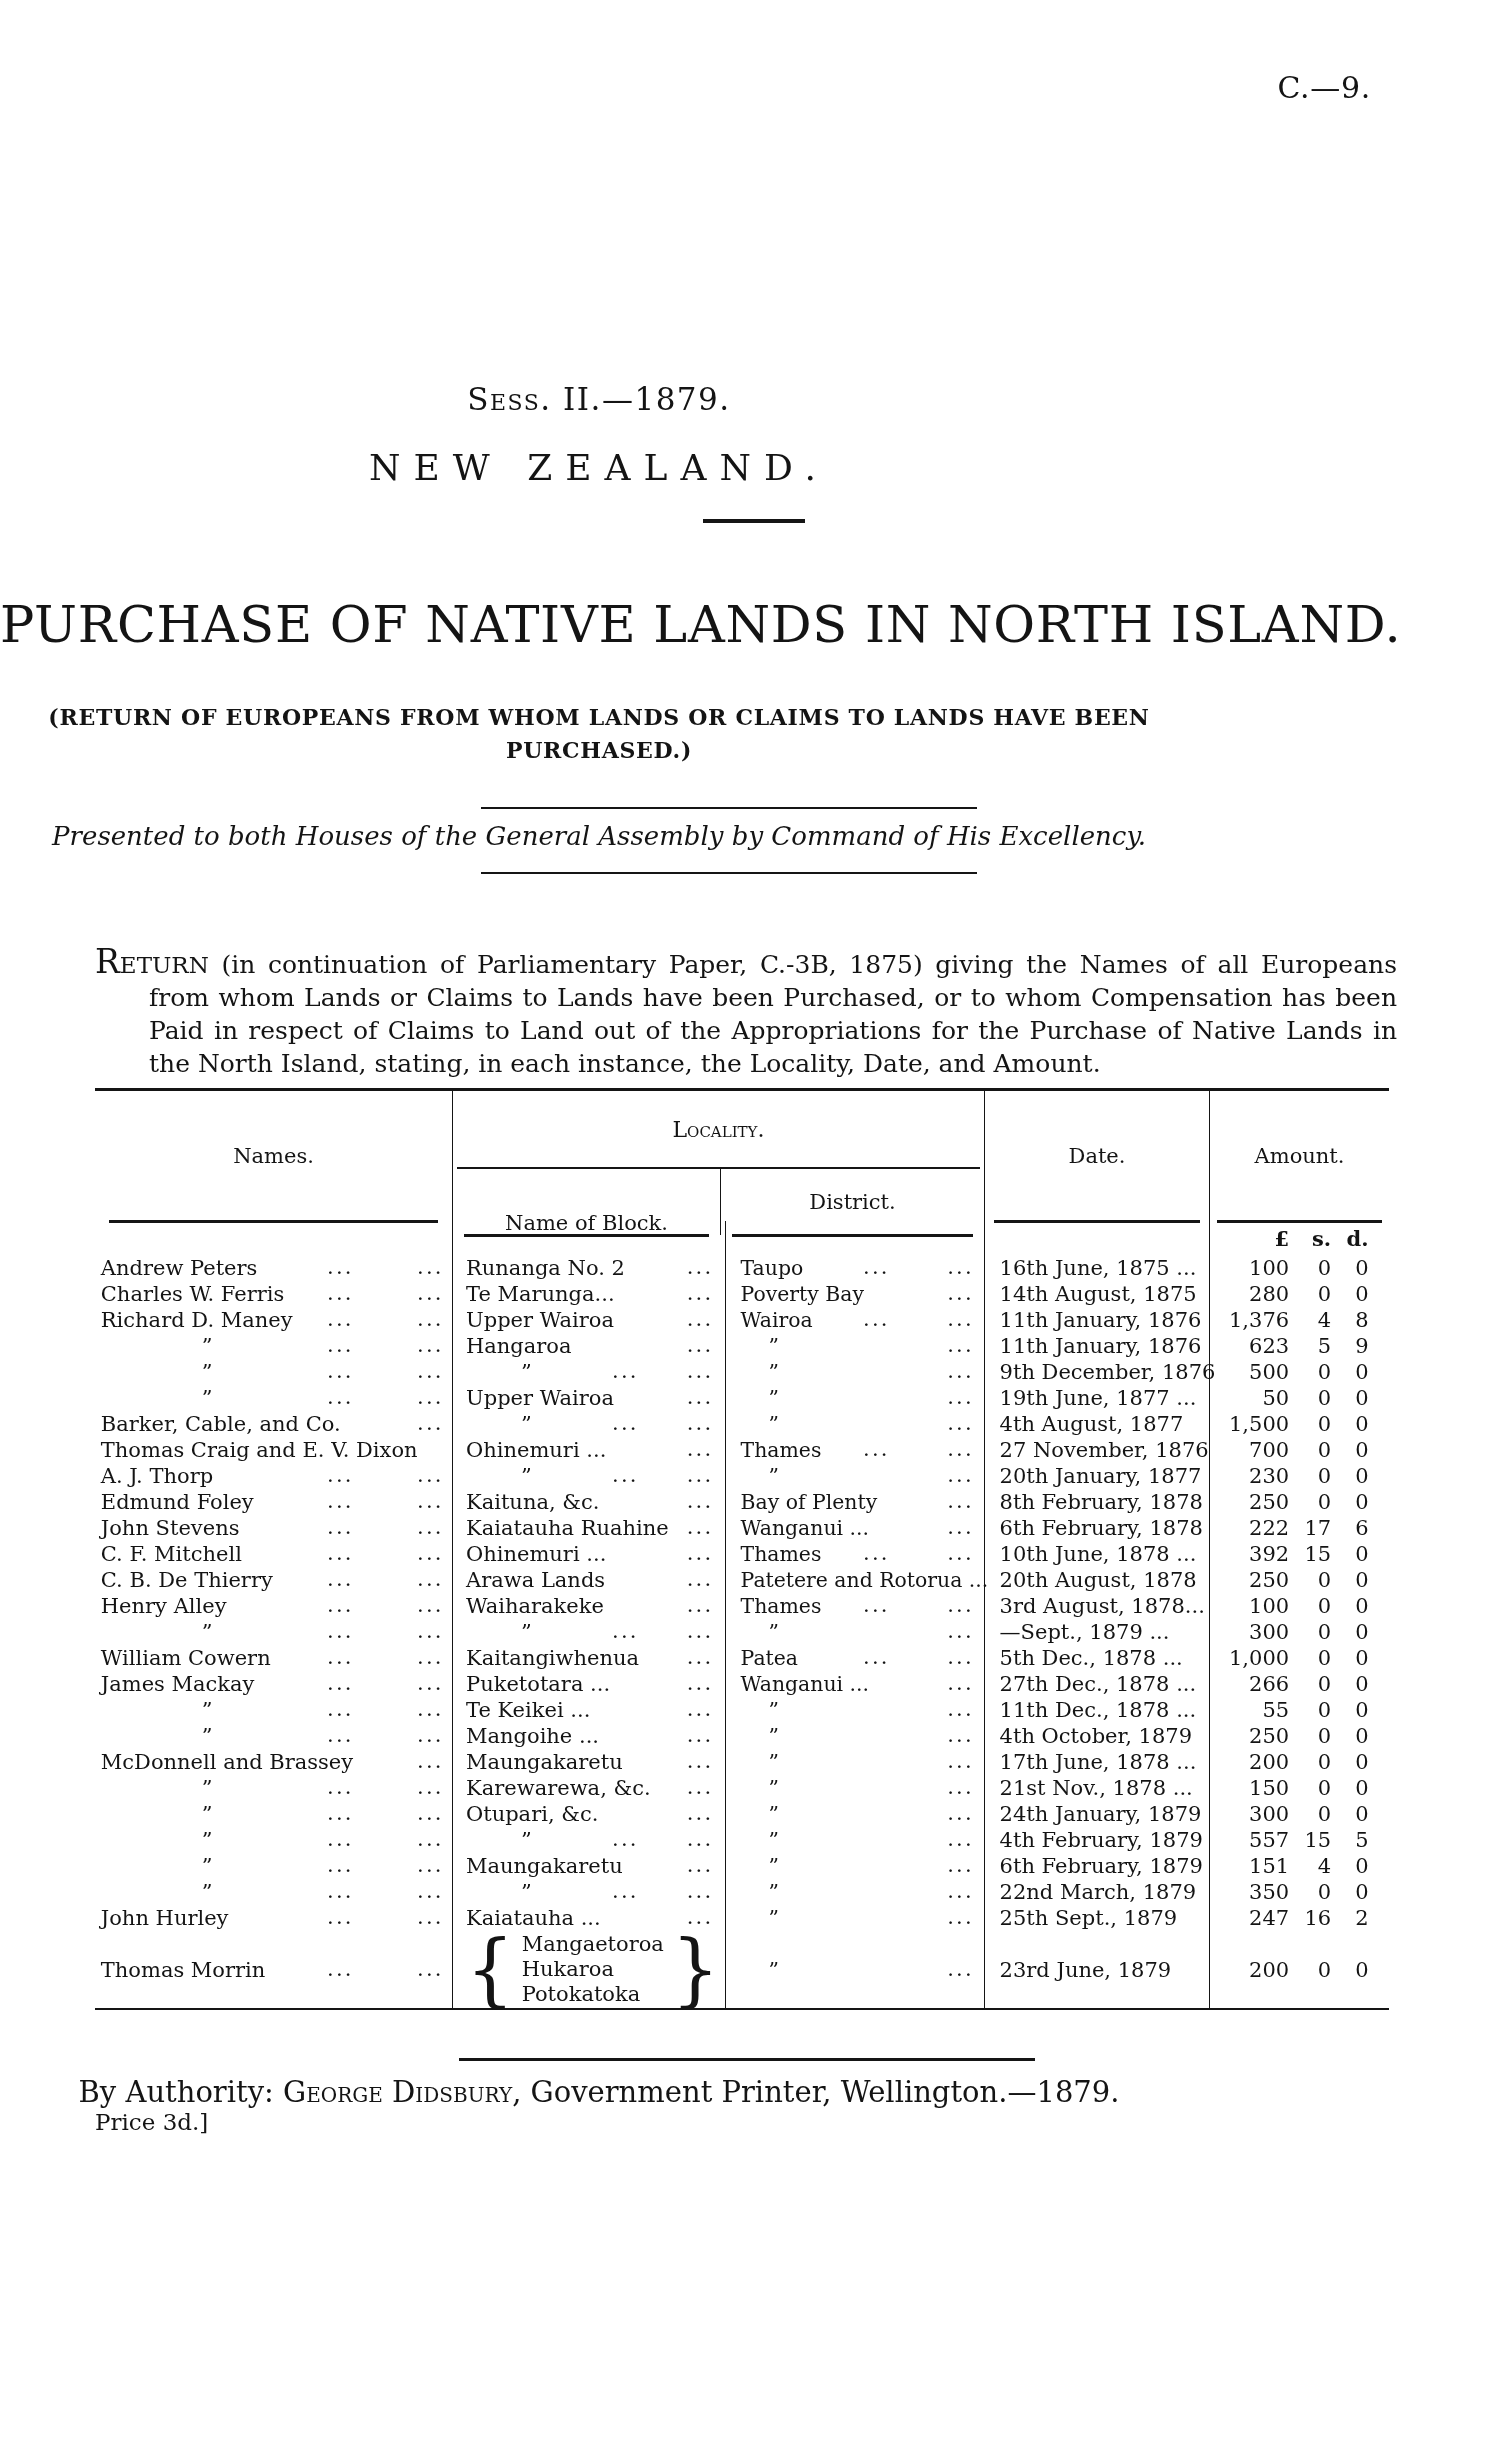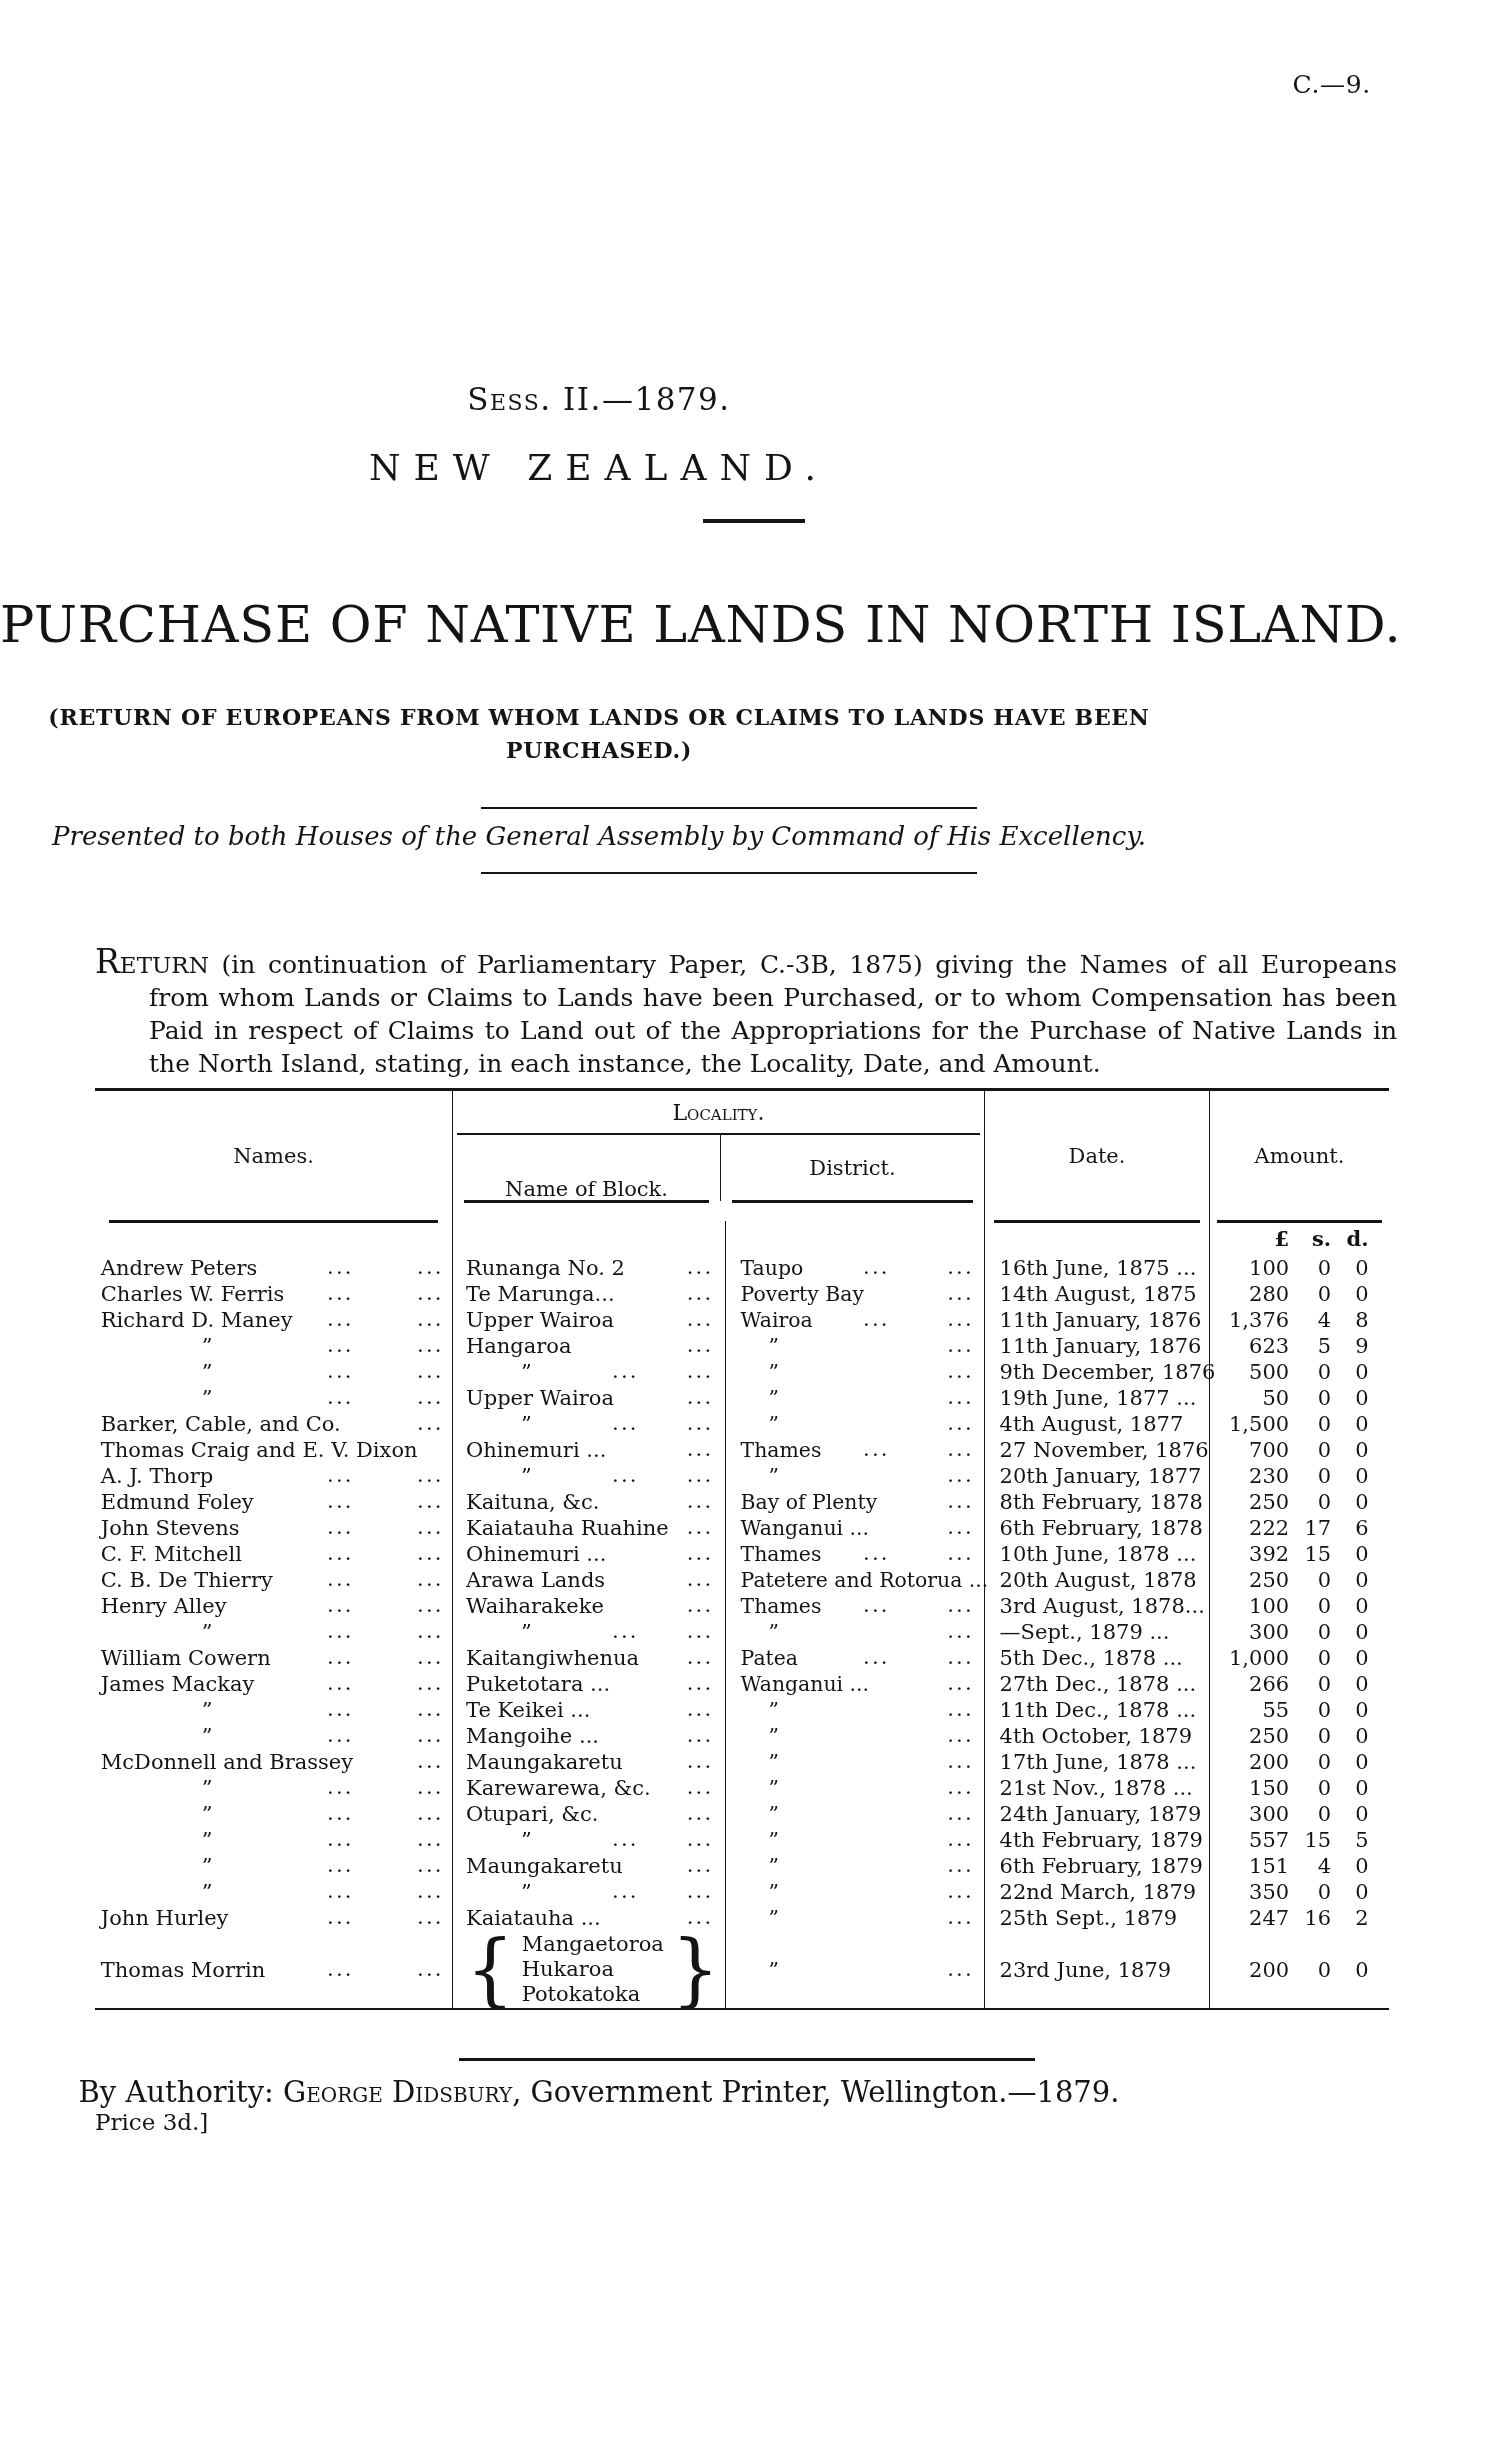--- a/index.html
+++ b/index.html
@@ -7,21 +7,21 @@
     width:1507px;height:2438px;position:relative;background:#ffffff;
     color:#141414;font-family:"DejaVu Serif","Liberation Serif",serif;
     -webkit-font-smoothing:antialiased;
   }
   .abs{position:absolute;}
   .center{left:0;width:1198px;text-align:center;}
   .sc{font-variant:small-caps;}
   .rule{background:#151515;}
 
   
-  .doc-ref{top:70px;right:136px;font-size:25px;letter-spacing:0.7px;}
+  .doc-ref{top:70px;right:136px;font-size:30px;letter-spacing:0.7px;}
   .session{top:381px;font-size:31px;letter-spacing:1.5px;}
   .country{top:435px;font-size:36px;letter-spacing:13px;margin-top:12px;}
   .rule-country{top:519px;left:703px;width:102px;height:3.6px;}
 
   .main-title{top:595px;font-size:51px;letter-spacing:0.7px;white-space:nowrap;}
   .subtitle1{top:704px;font-size:22px;font-weight:bold;letter-spacing:0.7px;}
   .subtitle2{top:737px;font-size:22px;font-weight:bold;letter-spacing:0.7px;}
 
   .rule-pres-top{top:807px;left:481px;width:496px;height:2.2px;}
   .presented{top:821px;font-size:26px;font-style:italic;}
@@ -36,21 +36,21 @@
   
   .tbl{
     top:1088px;left:95px;width:1294px;
     border-top:3.6px solid #151515;border-bottom:2.9px solid #151515;
     box-sizing:content-box;font-size:21px;
   }
   .thead{display:flex;height:130px;position:relative;}
   .hc{box-sizing:border-box;position:relative;display:flex;align-items:center;justify-content:center;}
   .hc1{width:358px;border-right:1.5px solid #151515;}
   .hcloc{width:532px;border-right:1.5px solid #151515;display:block;}
-  .loc-top{height:44px;display:flex;align-items:center;justify-content:center;border-bottom:2.2px solid #151515;box-sizing:border-box;margin:0 4.4px;}
+  .loc-top{height:78px;display:flex;align-items:center;justify-content:center;border-bottom:2.2px solid #151515;box-sizing:border-box;margin:0 4.4px;}
   .loc-bottom{display:flex;height:66px;}
   .hc2{width:268px;border-right:1.5px solid #151515;align-items:flex-end;}
   .hc3{flex:1;}
   .hc4{width:225px;border-right:1.5px solid #151515;}
   .hc5{flex:1;}
   .hseg{position:absolute;bottom:-1.5px;left:4%;right:4%;height:2.2px;background:#151515;}
   .loc-label{font-size:22px;}
 
   .tbody{position:relative;}
   .tr{display:flex;height:26px;position:relative;}

